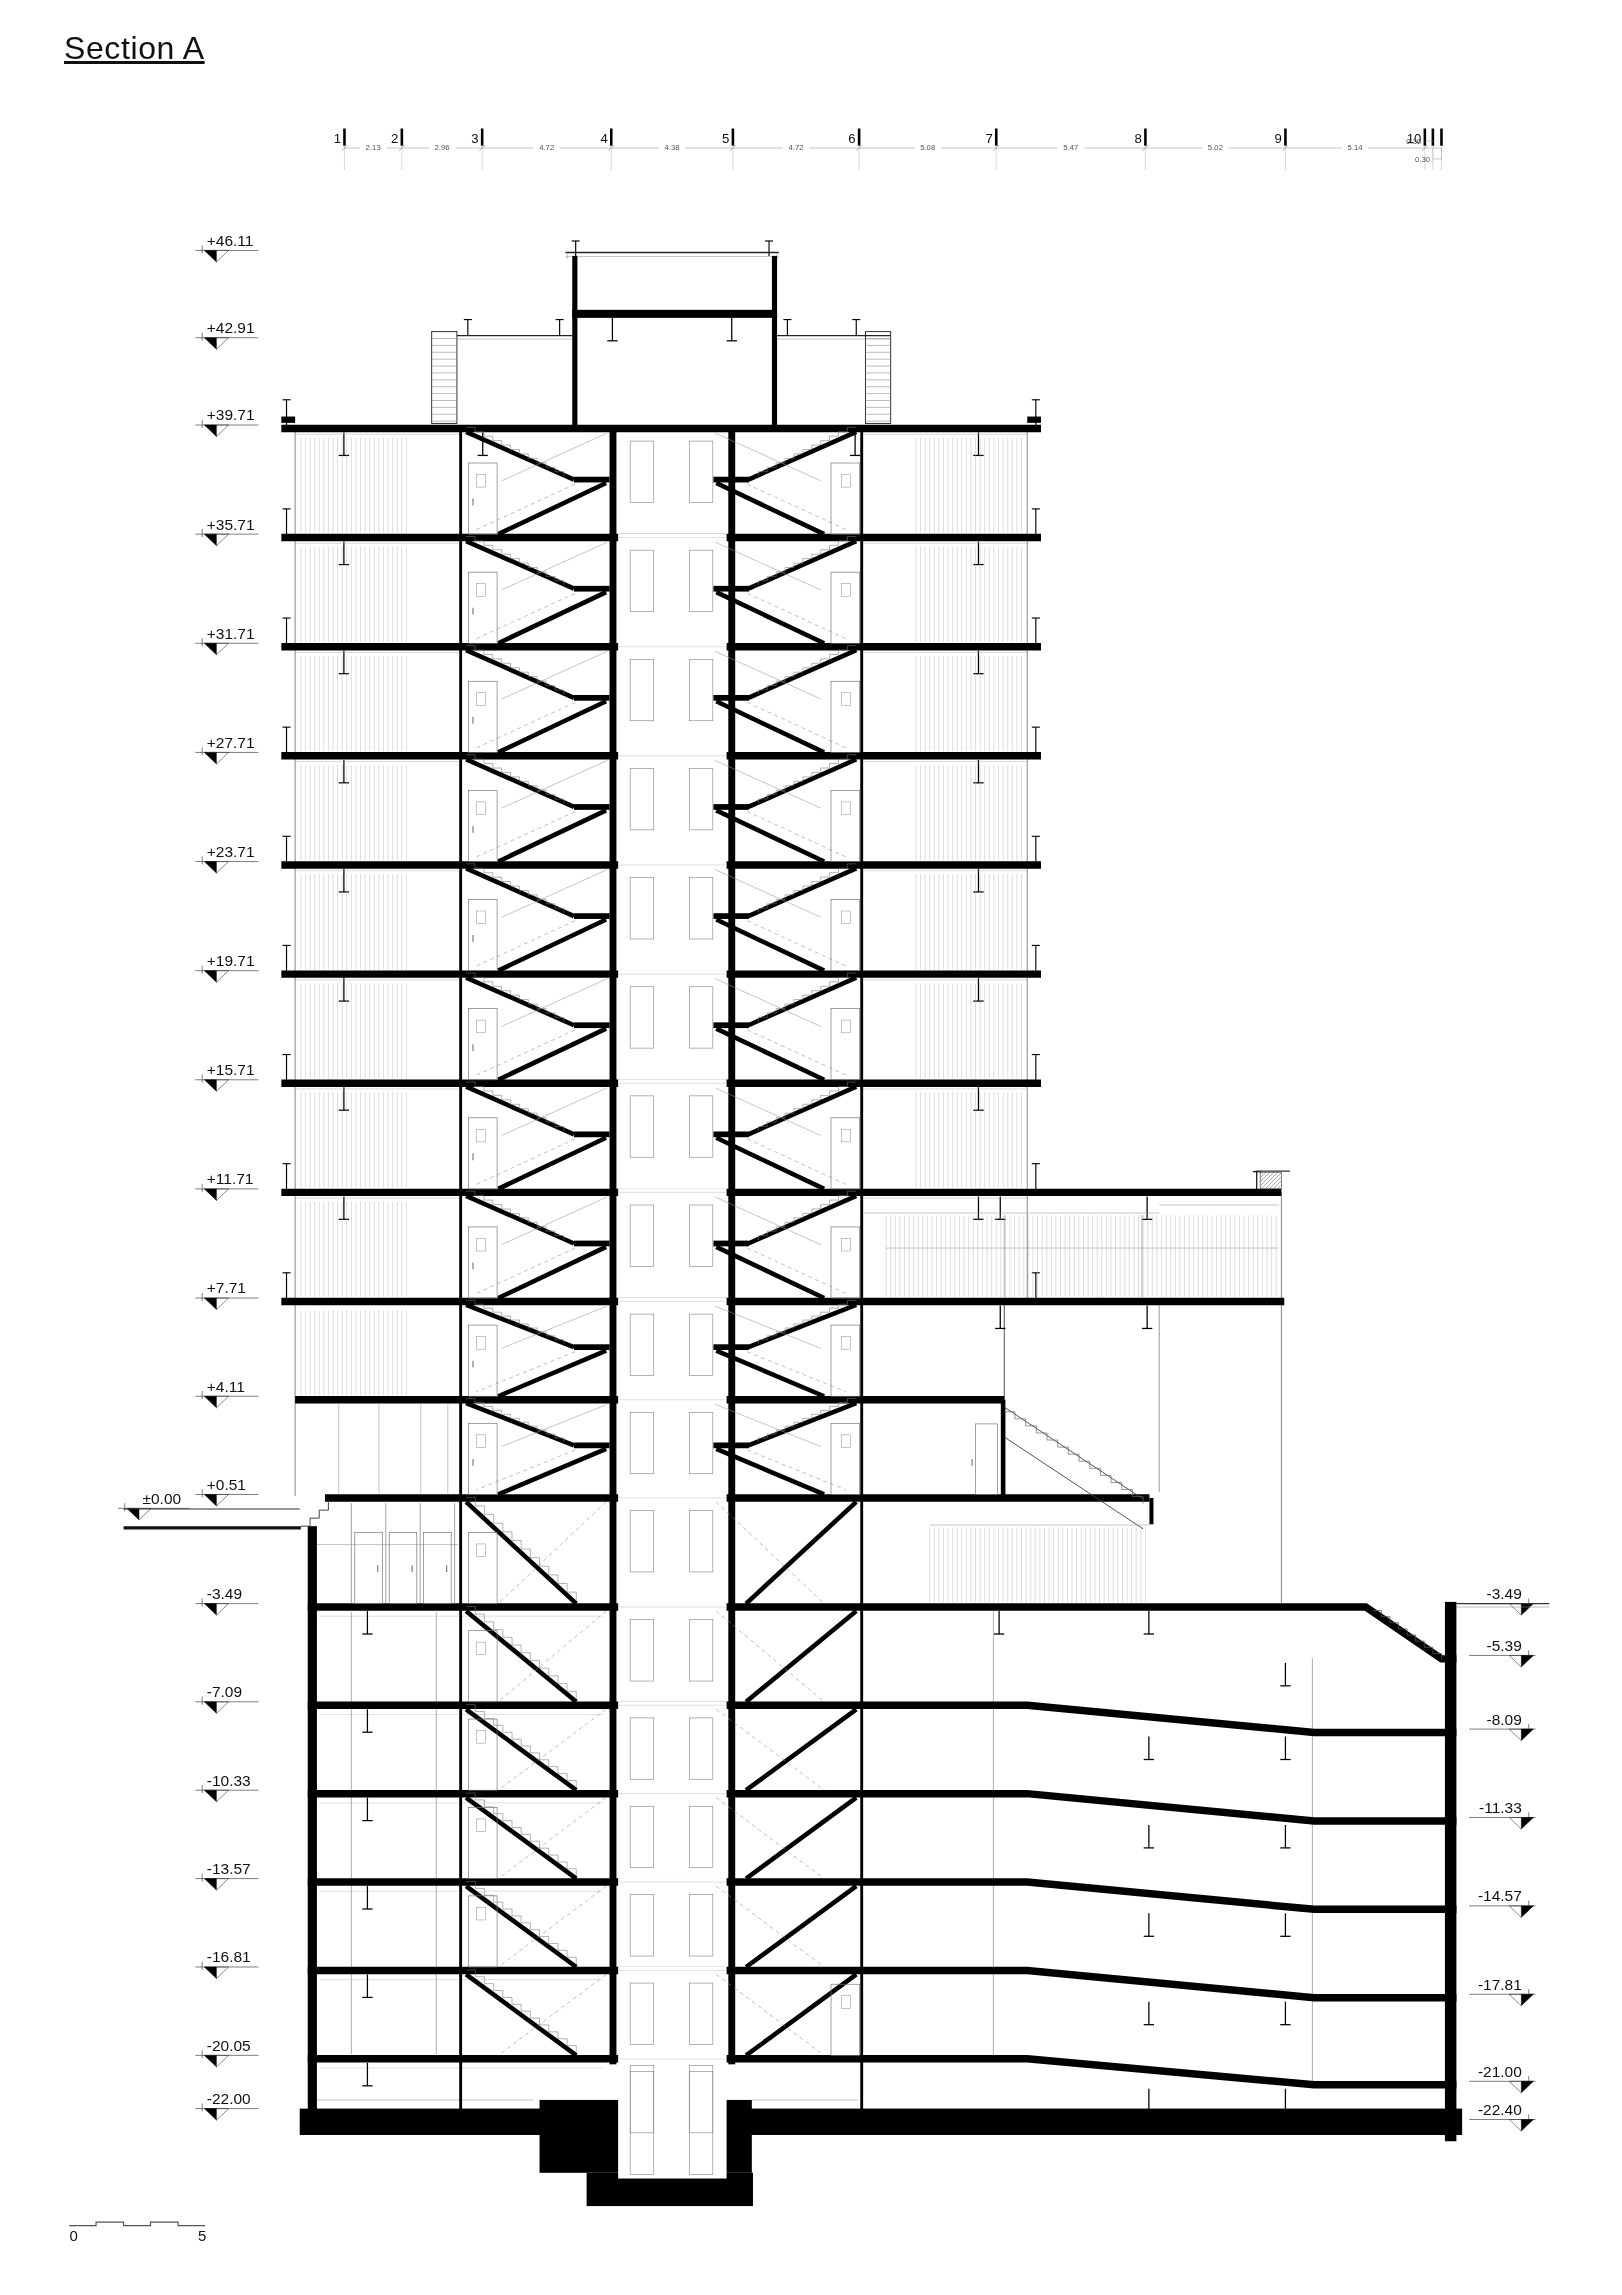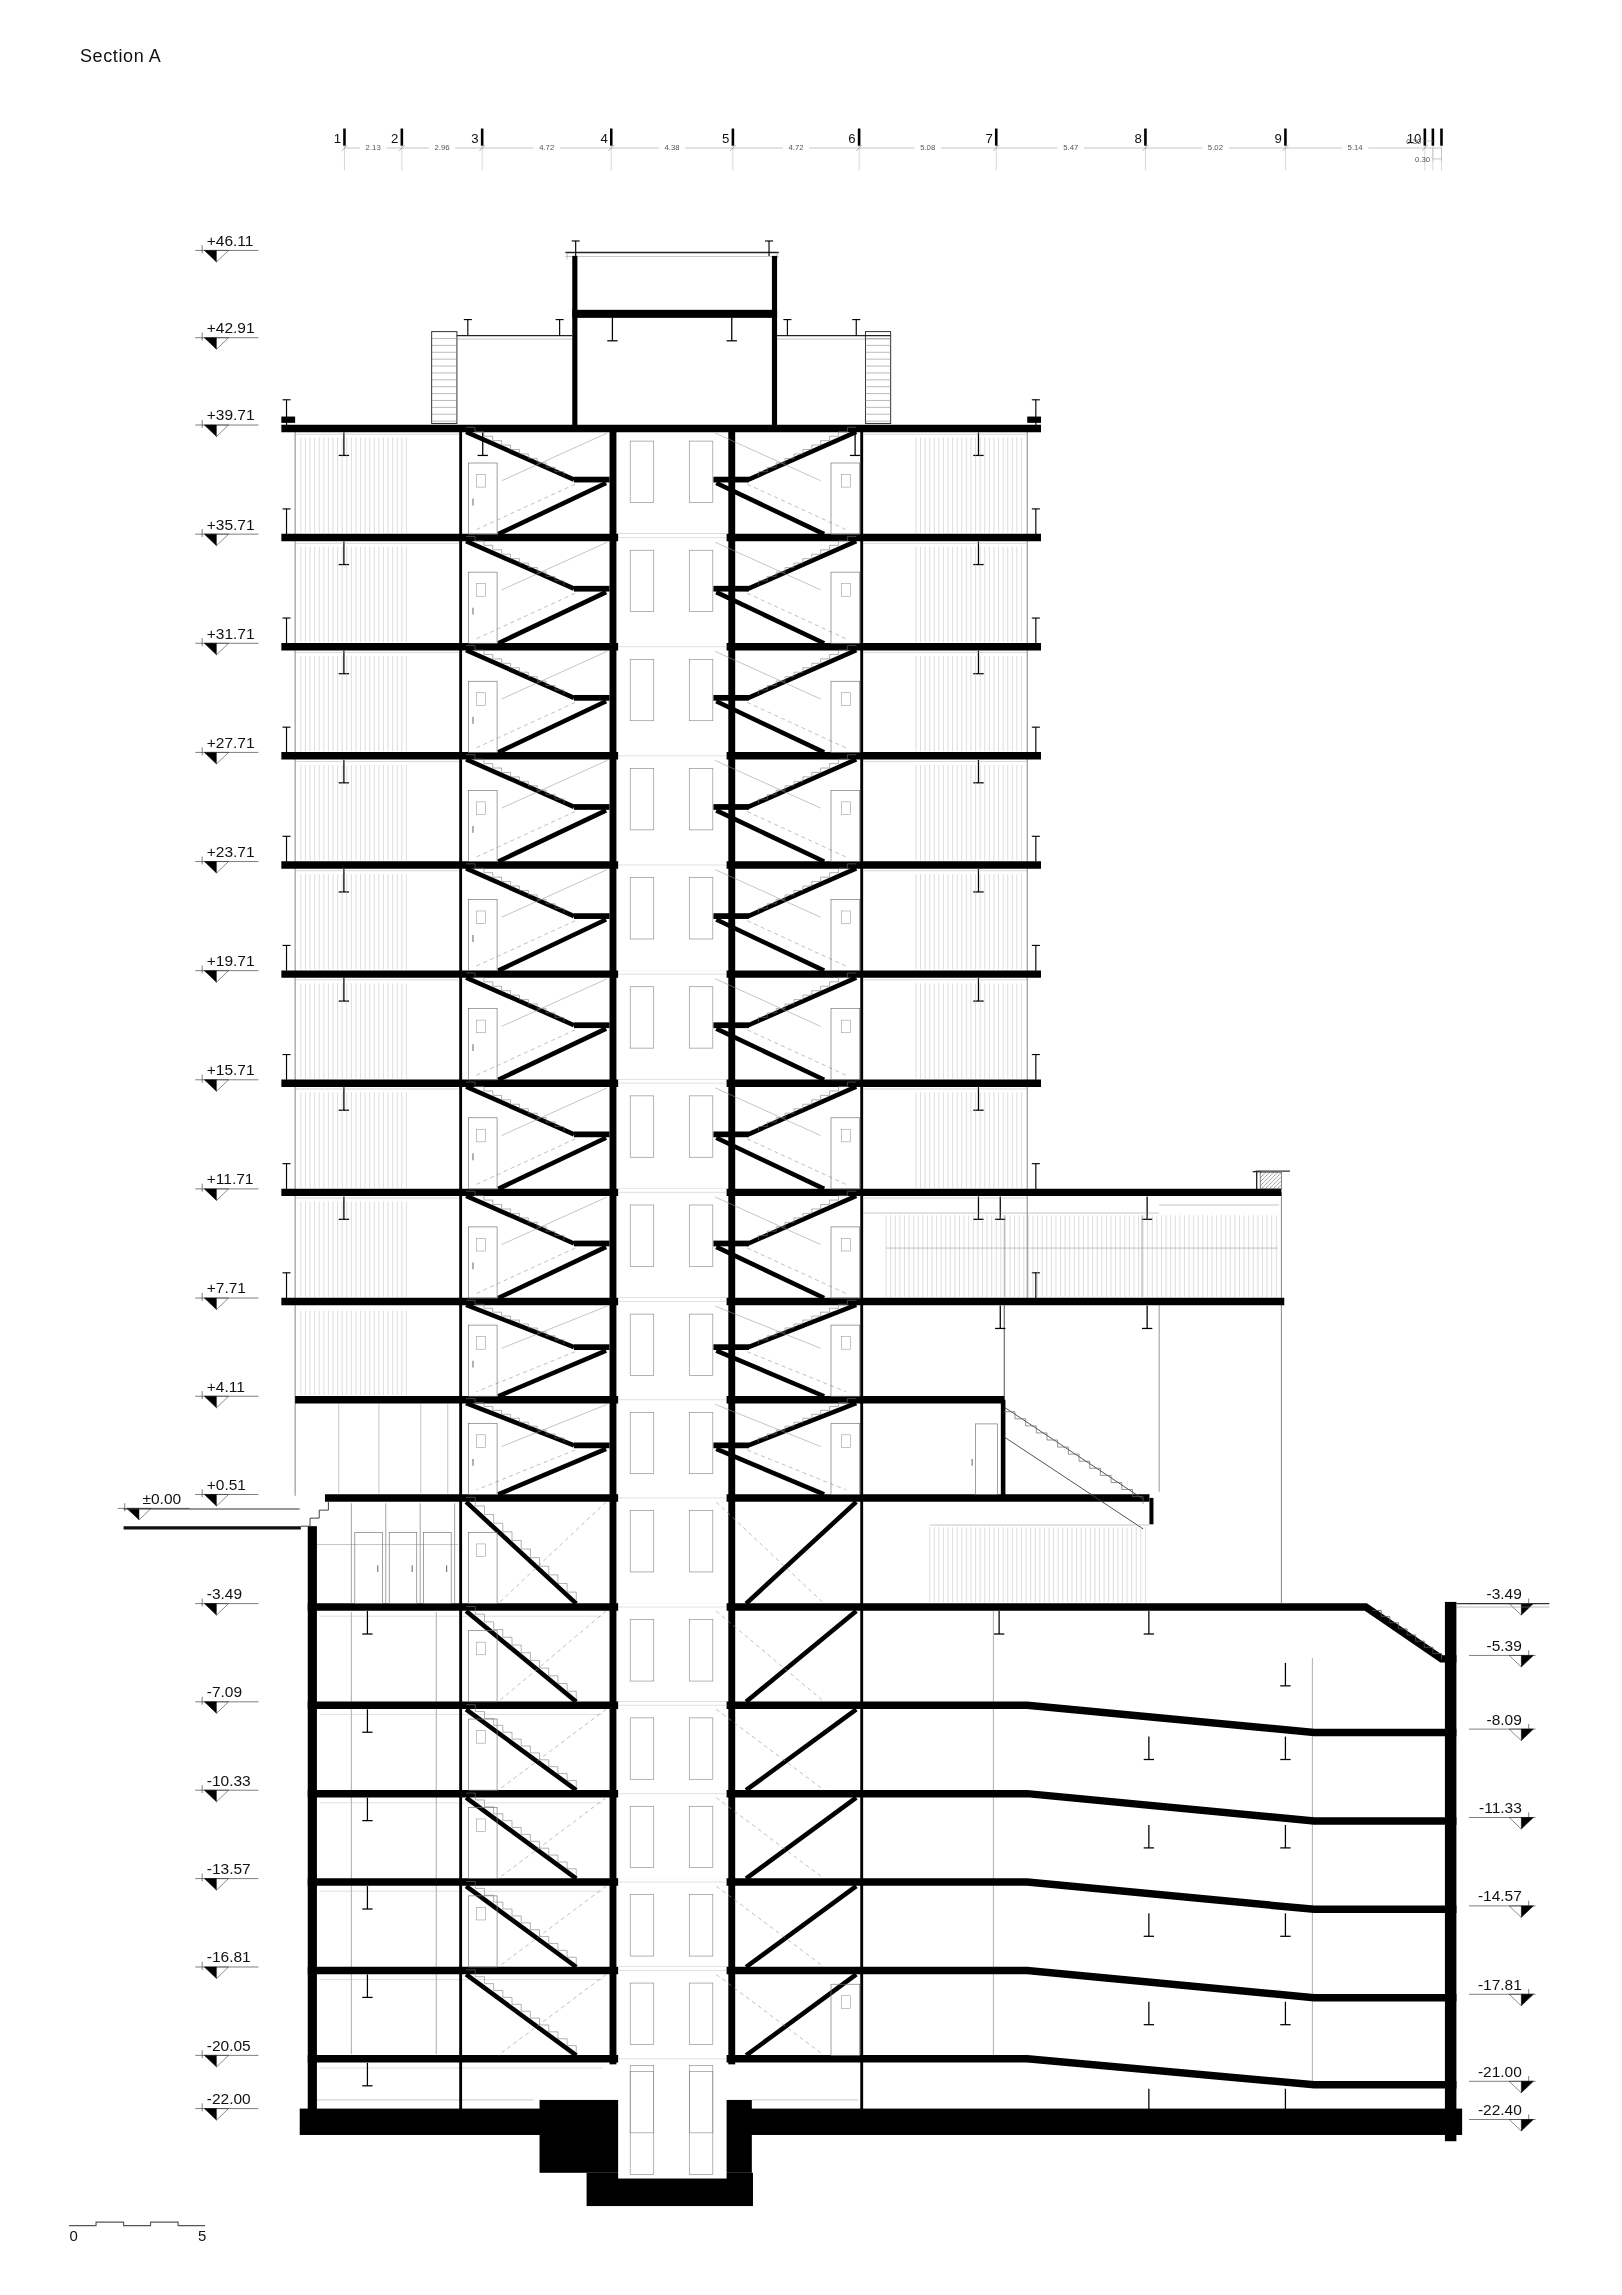--- a/index.html
+++ b/index.html
@@ -1,18 +1,18 @@
 <!DOCTYPE html>
 <html style="font-size:9.2px"><head>
 <meta charset="utf-8">
 <style>
   html,body{margin:0;padding:0;background:#ffffff;}
   body{width:1623px;height:2295px;position:relative;font-family:"Liberation Sans","DejaVu Sans",sans-serif;overflow:hidden;}
   #sheet{position:absolute;left:0;top:0;width:1623px;height:2295px;}
-  #title{position:absolute;left:64px;top:30px;font-size:18px;font-weight:400;color:#111;letter-spacing:0.6px;margin:16px;}
+  #title{position:absolute;left:64px;top:30px;font-size:32px;font-weight:400;color:#111;letter-spacing:0.6px;margin:0;text-decoration:underline;}
   svg text{font-family:"Liberation Sans","DejaVu Sans",sans-serif;}
 </style>
 </head>
 <body>
 
 <div id="sheet">
   <h1 id="title">Section A</h1>
   <svg id="drawing" viewBox="0 0 2828 4000" width="1623" height="2295" xmlns="http://www.w3.org/2000/svg">
       <g>
         <line x1="600" y1="258" x2="2512" y2="258" stroke="#999" stroke-width="1"></line>

